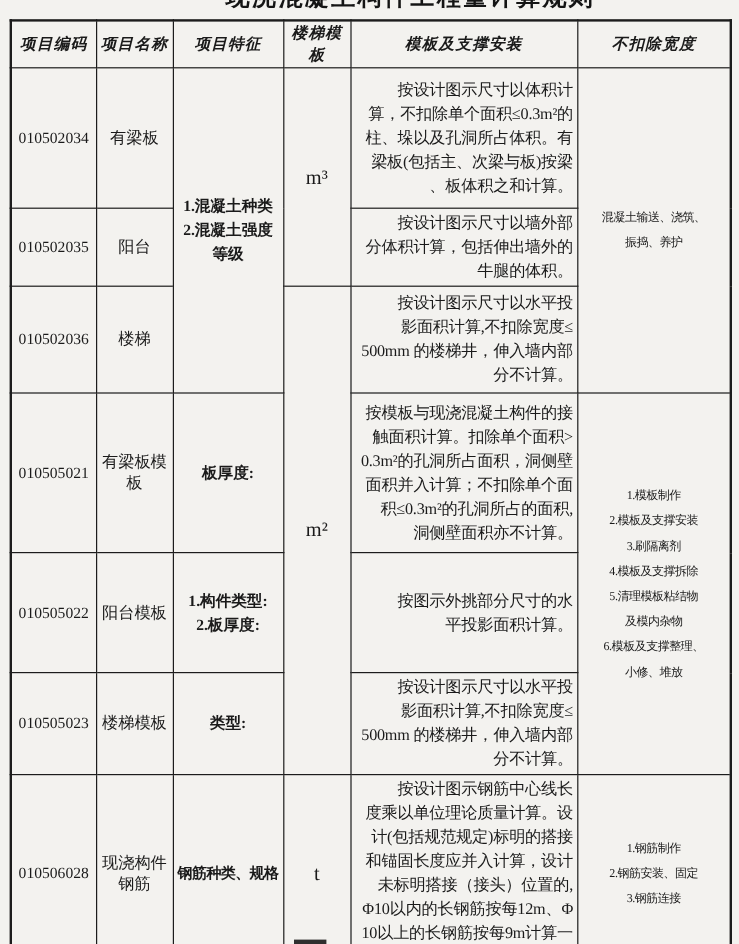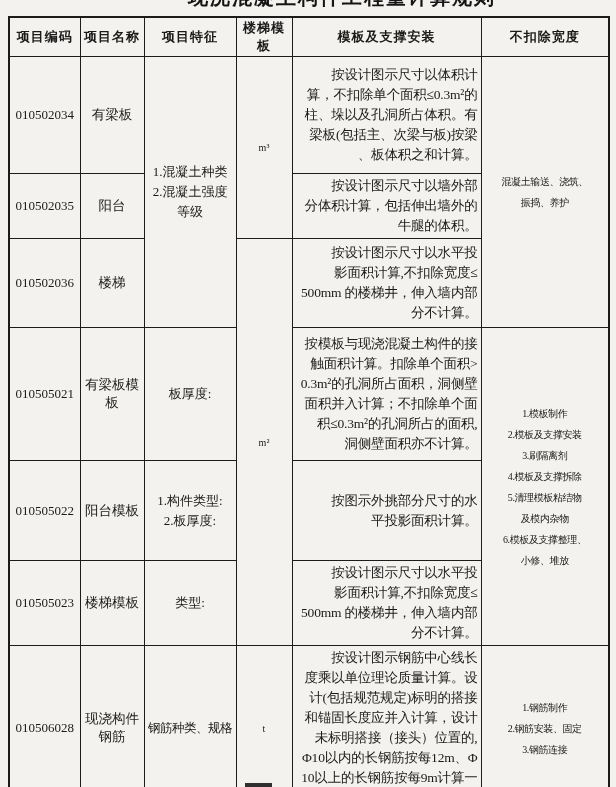--- a/index.html
+++ b/index.html
@@ -21,26 +21,26 @@
   }
   th, td {
     border:1.6px solid #1c1c1c;
     text-align:center; vertical-align:middle;
     white-space:pre-line; overflow:hidden;
     padding:1px 2px;
   }
   th { font-size:13px; font-weight:700; letter-spacing:1px; }
   td.code { font-size:13px; letter-spacing:0; }
   td.name { font-size:13.5px; }
-  td.feat { font-size:13px; line-height:20px; }
+  td.feat { font-size:13px; line-height:20px;font-weight:bold; }
   td.feat.tight { font-size:12.5px; letter-spacing:-0.5px; padding:1px 1px; }
-  td.unit { font-size:10px;text-align:center; }
+  td.unit { font-size:17px;text-align:center; }
   td.rule { font-size:13.5px; line-height:20px; padding:2px 3px; letter-spacing:-0.2px;text-align:right; }
   td.work { font-size:10px;  line-height:21px; letter-spacing:-0.4px; padding:1px 1px; }
-  tr.rh0 { height:39px; }
+  tr.rh0 { height:39px;font-style:italic; }
   tr.rh1 { height:117px; }
   tr.rh2 { height:61px; }
   tr.rh3 { height:89px; }
   tr.rh4 { height:133px; }
   tr.rh5 { height:100px; }
   tr.rh6 { height:81px; }
   tr.rh7 { height:163px; }
   .bottom-mark { position:absolute; left:245px; top:783px; width:27px; height:4px; background:#2f2f2f; }
 </style>
 </head>

